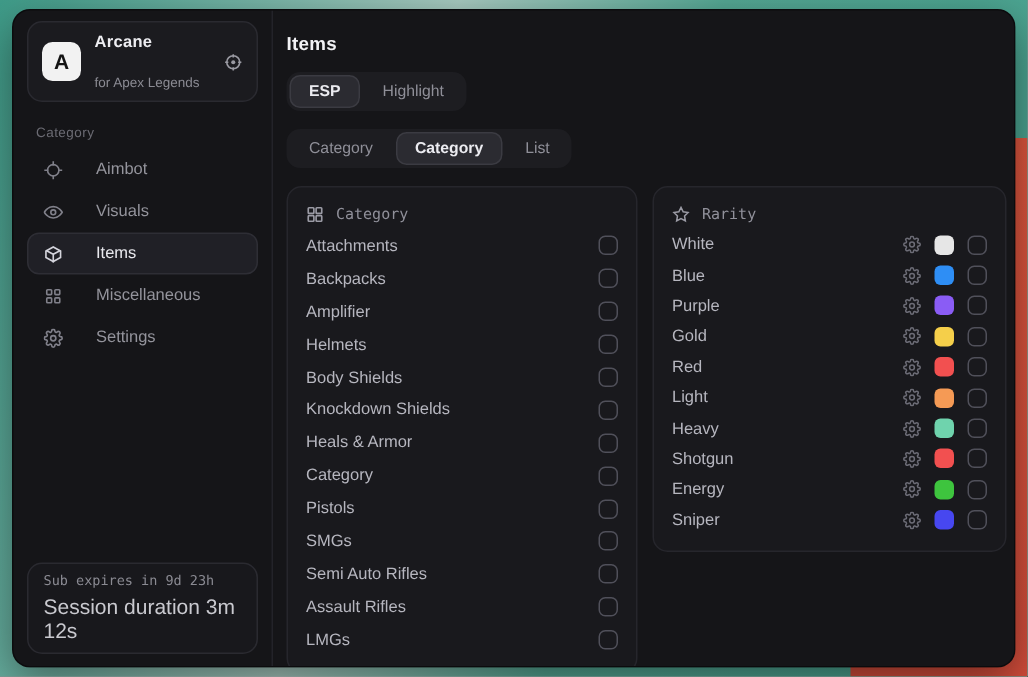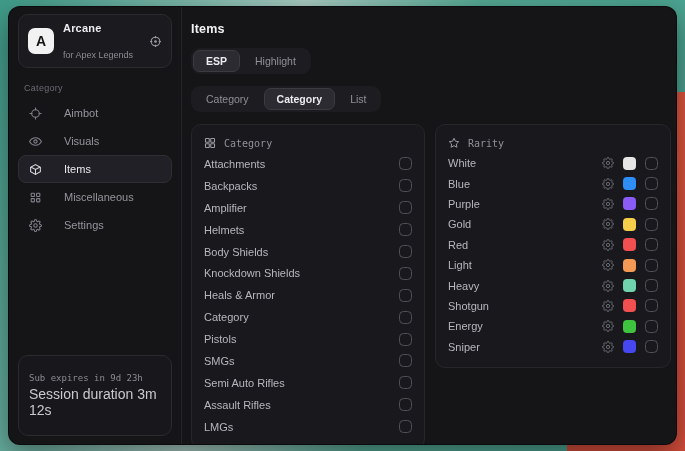--- a/index.html
+++ b/index.html
@@ -44,21 +44,21 @@
     display:flex; align-items:center; gap:22px; height:28px; padding:0 10px;
     border-radius:8px; color:#94949c; font-size:11px; cursor:default;
     border:1px solid transparent;
   }
   .nav-item .icon { width:13px; height:13px; color:#80808a; flex:none; }
   .nav-item.active { background:#202026; border-color:#2e2e35; color:#e9e9ee; }
   .nav-item.active .icon { color:#d4d4dc; }
   .side-spacer { flex:1; }
   .session-box {
     border:1px solid #2a2a30; background:#18181c; border-radius:10px;
-    padding:17px 10px; display:flex; flex-direction:column; gap:3px;
+    padding:7px 10px; display:flex; flex-direction:column; gap:3px;
   }
   .session-line1 { font-family:"DejaVu Sans Mono", monospace; font-size:9px; color:#8a8a92; }
   .session-line2 { font-size:14px; color:#c9c9cf; }
   
   .main { flex:1; padding:15px 9px 0 9px; display:flex; flex-direction:column; }
   .page-title { font-size:12.5px; font-weight:bold; color:#f2f2f5; letter-spacing:.2px; }
   .tab-group {
     display:inline-flex; align-self:flex-start; background:#1d1d21; border-radius:9px;
     padding:2px; gap:2px; margin-top:12px;text-align:center;
   }

